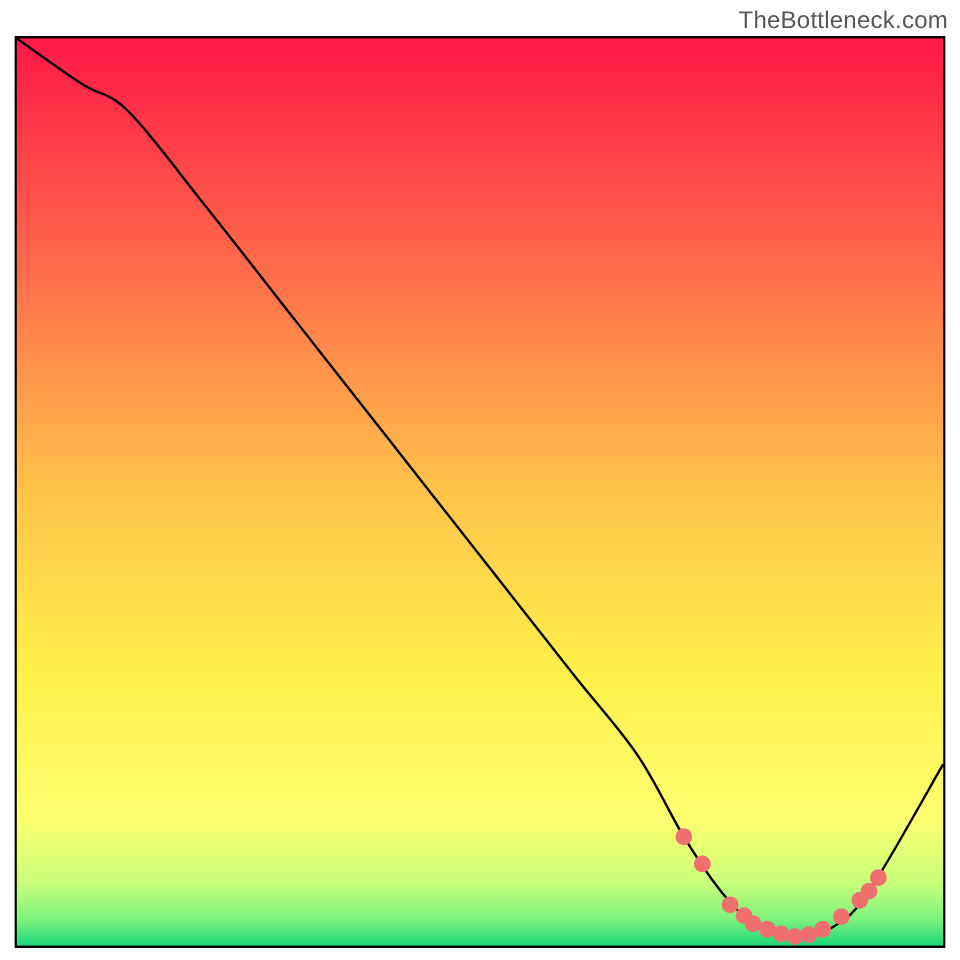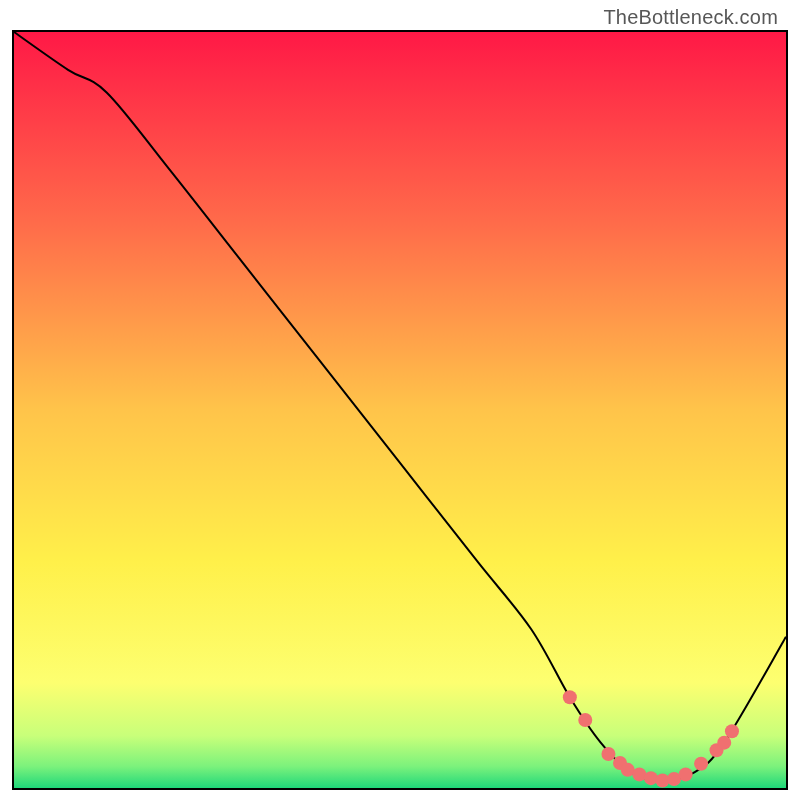--- a/index.html
+++ b/index.html
@@ -1,21 +1,21 @@
 <!DOCTYPE html>
 <html><head>
 <meta charset="utf-8">
 <style>
   * { margin: 0; padding: 0; box-sizing: border-box; }
   html, body { width: 800px; height: 800px; overflow: hidden; background: #fff; }
   .wrap { position: relative; width: 800px; height: 800px; }
   .attribution {
     position: absolute;
     top: 6px;
-    right: 22px;
+    right: 10px;
     font-family: Arial, Helvetica, sans-serif;
     font-size: 20px;
     color: #575757;
     letter-spacing: 0.2px;
   }
   svg.plot {
     position: absolute;
     left: 12px;
     top: 30px;
     width: 776px;

